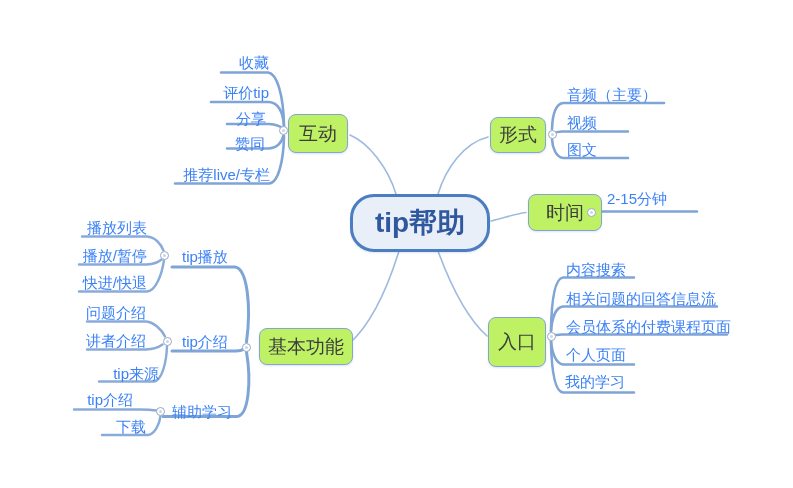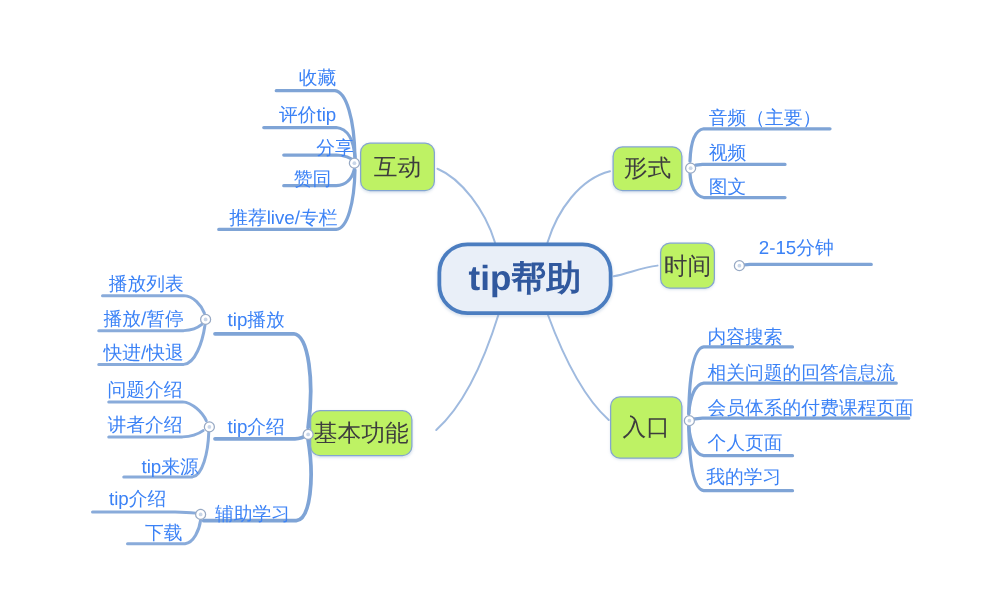--- a/index.html
+++ b/index.html
@@ -19,41 +19,41 @@
     color:#3D3D3D;font-size:19px;white-space:nowrap;box-sizing:border-box;
     box-shadow:0 1px 2px rgba(120,150,190,0.25);
   }
   #b-central{
     left:350px;top:194px;width:140px;height:58px;border-radius:24px;
     border:3.5px solid #4B7DC0;background:#E9EFF8;color:#30589E;
     font-size:28px;font-weight:bold;
   }
   #b-interaction{left:288px;top:114px;width:60px;height:39px;}
   #b-format{left:490px;top:117px;width:56px;height:36px;}
-  #b-time{left:528px;top:194px;width:44px;height:37px;}
+  #b-time{left:528px;top:194px;width:74px;height:37px;}
   #b-entry{left:488px;top:317px;width:58px;height:50px;}
-  #b-basic{left:248px;top:328px;width:82px;height:37px;}
+  #b-basic{left:259px;top:328px;width:94px;height:37px;}
 
   .leaf{
     position:absolute;color:#3b82f6;font-size:15px;line-height:19px;
     white-space:nowrap;
   }
   .toggle{
     position:absolute;width:7px;height:7px;border-radius:50%;
     background:#ffffff;border:1px solid #97A9C4;box-sizing:content-box;
   }
   .toggle::after{
     content:"";position:absolute;left:2px;top:2px;width:3px;height:3px;
     border-radius:50%;background:#C9D6E8;
   }
 
   
   #l-favorite{right:524px;top:53px;}
   #l-rate{right:524px;top:83px;}
-  #l-share{right:510px;top:109px;}
+  #l-share{right:527px;top:109px;}
   #l-upvote{right:528px;top:134px;}
   #l-recommend{right:523px;top:165px;}
 
   
   #l-audio{left:567px;top:85px;}
   #l-video{left:567px;top:113px;}
   #l-imagetext{left:567px;top:140px;}
   #l-minutes{left:607px;top:189px;}
   #l-search{left:566px;top:260px;}
   #l-feed{left:566px;top:289px;}

